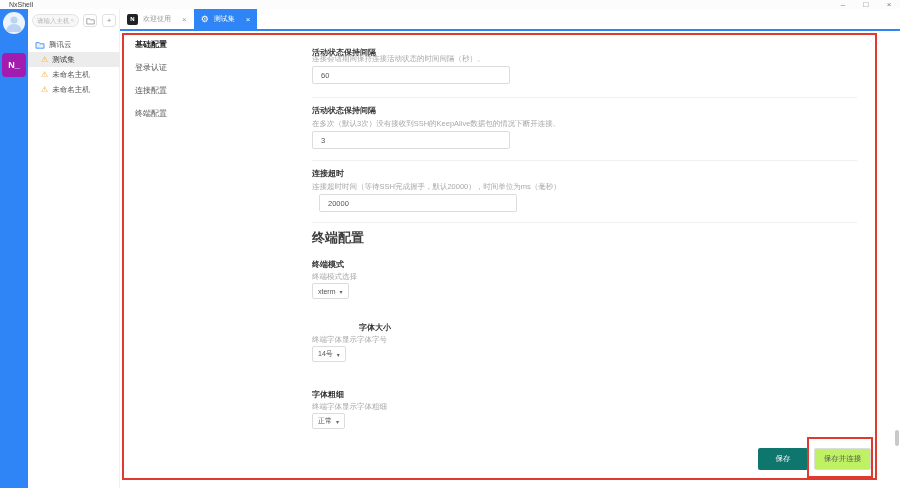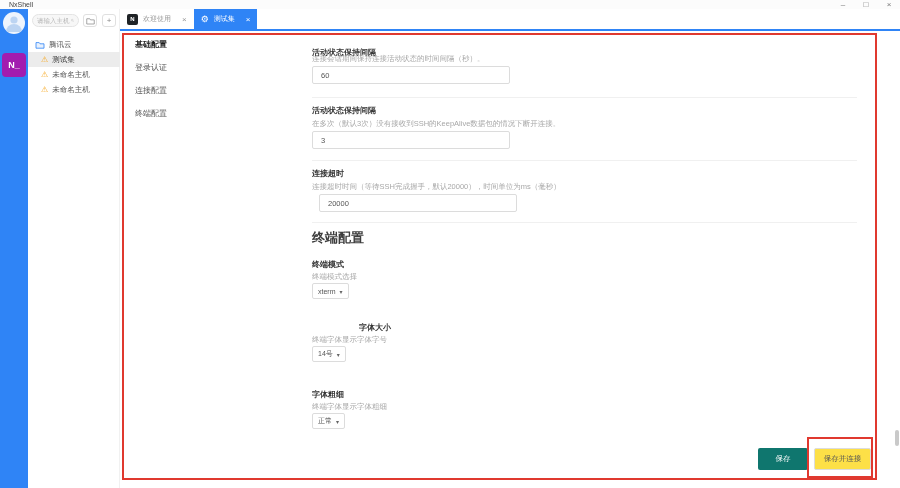--- a/index.html
+++ b/index.html
@@ -62,21 +62,21 @@
                 font-family:"Liberation Sans",sans-serif; }
   .divider { position:absolute; left:0; width:545px; height:1px; background:#f0f0f0; }
   .big-heading { position:absolute; font-size:13px; font-weight:bold; color:#3d3d3d; }
   .select-box { position:absolute; height:16px; border:1px solid #dcdcdc; border-radius:2px; background:#fff;
                 display:inline-flex; align-items:center; gap:4px; padding:0 5px;
                 font-size:7px; color:#555; cursor:pointer; }
   .chevron { font-size:6px; color:#666; }
   .btn { position:absolute; height:22px; border-radius:2px; font-size:7.5px;
          display:flex; align-items:center; justify-content:center; cursor:pointer; }
   .btn-primary { left:638px; top:417px; width:50px; background:#0f766e; color:#fff; }
-  .btn-plain   { left:694px; top:417px; width:57px; background:#fde047; color:#555; border:1px solid #dcdcdc; }
+  .btn-plain   { left:694px; top:417px; width:57px; background:#bef264; color:#555; border:1px solid #dcdcdc; }
   
   .anno { position:absolute; border:2px solid #e0392f; pointer-events:none; }
   .anno-outer { left:122px; top:33px; width:755px; height:447px; }
   .anno-inner { left:807px; top:437px; width:66px; height:41px; }
   .scroll-thumb { position:absolute; right:1px; top:430px; width:4px; height:16px;
                   background:#c9c9c9; border-radius:2px; cursor:pointer; }
 </style>
 </head>
 <body>
 

